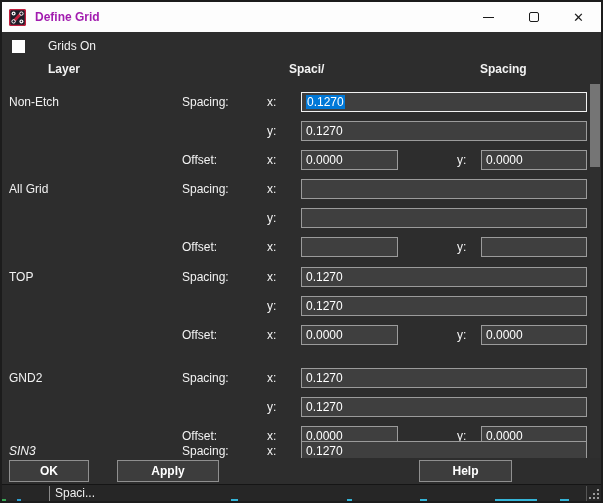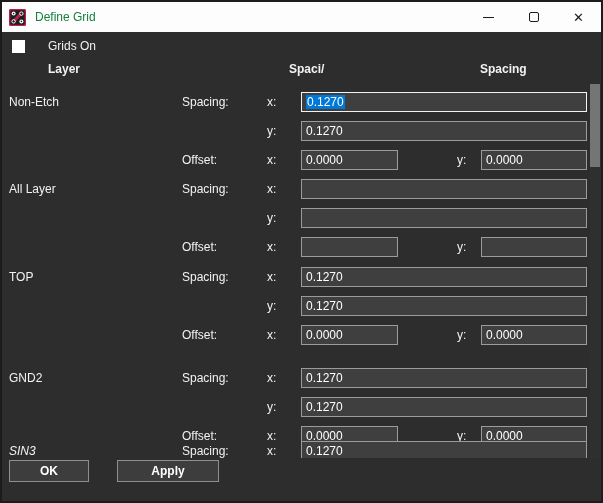--- a/index.html
+++ b/index.html
@@ -5,21 +5,21 @@
   * { margin:0; padding:0; box-sizing:border-box; }
   html,body { width:603px; height:503px; background:#2d2d2d; overflow:hidden; }
   body { font-family:"Liberation Sans", sans-serif; }
 
   .window { position:relative; width:603px; height:503px; background:#2d2d2d;
             border:2px solid #1c1c1c; }
 
   
   .titlebar { position:relative; height:30px; background:#fdfdfd; display:flex; align-items:center; }
   .app-icon { width:17px; height:17px; margin-left:7px; flex:0 0 auto; }
-  .title-text { margin-left:9px; font-size:12px; color:#15803d; }
+  .title-text { margin-left:9px; font-size:12px; color:#a21caf;font-weight:bold; }
   .win-controls { margin-left:auto; display:flex; height:100%; }
   .win-btn { width:45px; height:100%; display:flex; align-items:center; justify-content:center; cursor:default; }
   .glyph-min { width:11px; height:1px; background:#1a1a1a; }
   .glyph-max { width:10px; height:10px; border:1px solid #1a1a1a; border-radius:2px; }
   .glyph-close { font-size:13px; color:#1a1a1a; line-height:1; }
 
   
   .dlg-body { position:absolute; left:0; top:30px; width:599px; height:469px; background:#2d2d2d;padding-left:36px; }
   .lbl { position:absolute; font-size:12px; color:#f2f2f2; white-space:nowrap; }
   .hdr { font-weight:bold; }
@@ -119,21 +119,21 @@
         <span class="lbl t2" style="left:265px;">y:</span>
         <div class="field wide row2">0.1270</div>
         <span class="lbl t3" style="left:180px;">Offset:</span>
         <span class="lbl t3" style="left:265px;">x:</span>
         <div class="field off-x row3">0.0000</div>
         <span class="lbl t3" style="left:455px;">y:</span>
         <div class="field off-y row3">0.0000</div>
       </div>
 
       <div class="layer-group" style="top:97px;">
-        <span class="lbl t1" style="left:7px;">All Layer</span>
+        <span class="lbl t1" style="left:7px;">All Grid</span>
         <span class="lbl t1" style="left:180px;">Spacing:</span>
         <span class="lbl t1" style="left:265px;">x:</span>
         <div class="field wide row1"></div>
         <span class="lbl t2" style="left:265px;">y:</span>
         <div class="field wide row2"></div>
         <span class="lbl t3" style="left:180px;">Offset:</span>
         <span class="lbl t3" style="left:265px;">x:</span>
         <div class="field off-x row3"></div>
         <span class="lbl t3" style="left:455px;">y:</span>
         <div class="field off-y row3"></div>
@@ -175,16 +175,37 @@
       </div>
 
     </div>
 
     <div class="scrollbar">
       <div class="scroll-thumb"></div>
     </div>
 
     <div class="btn btn-ok">OK</div>
     <div class="btn btn-apply">Apply</div>
-
+    <div class="btn btn-help">Help</div>
+
+    <div class="statusbar">
+      <div class="sb-sep1"></div>
+      <span class="sb-msg">Spaci...</span>
+      <div class="sb-sep2"></div>
+      <div class="grip">
+        <i class="g1"></i>
+          <i class="g2"></i>
+          <i class="g3"></i>
+          <i class="g4"></i>
+          <i class="g5"></i>
+          <i class="g6"></i>
+      </div>
+      <div class="artifact a-green"></div>
+      <div class="artifact a1"></div>
+      <div class="artifact a2"></div>
+      <div class="artifact a3"></div>
+      <div class="artifact a4"></div>
+      <div class="artifact a5"></div>
+      <div class="artifact a6"></div>
+    </div>
 
   </div>
 </div>
 
 </body></html>

